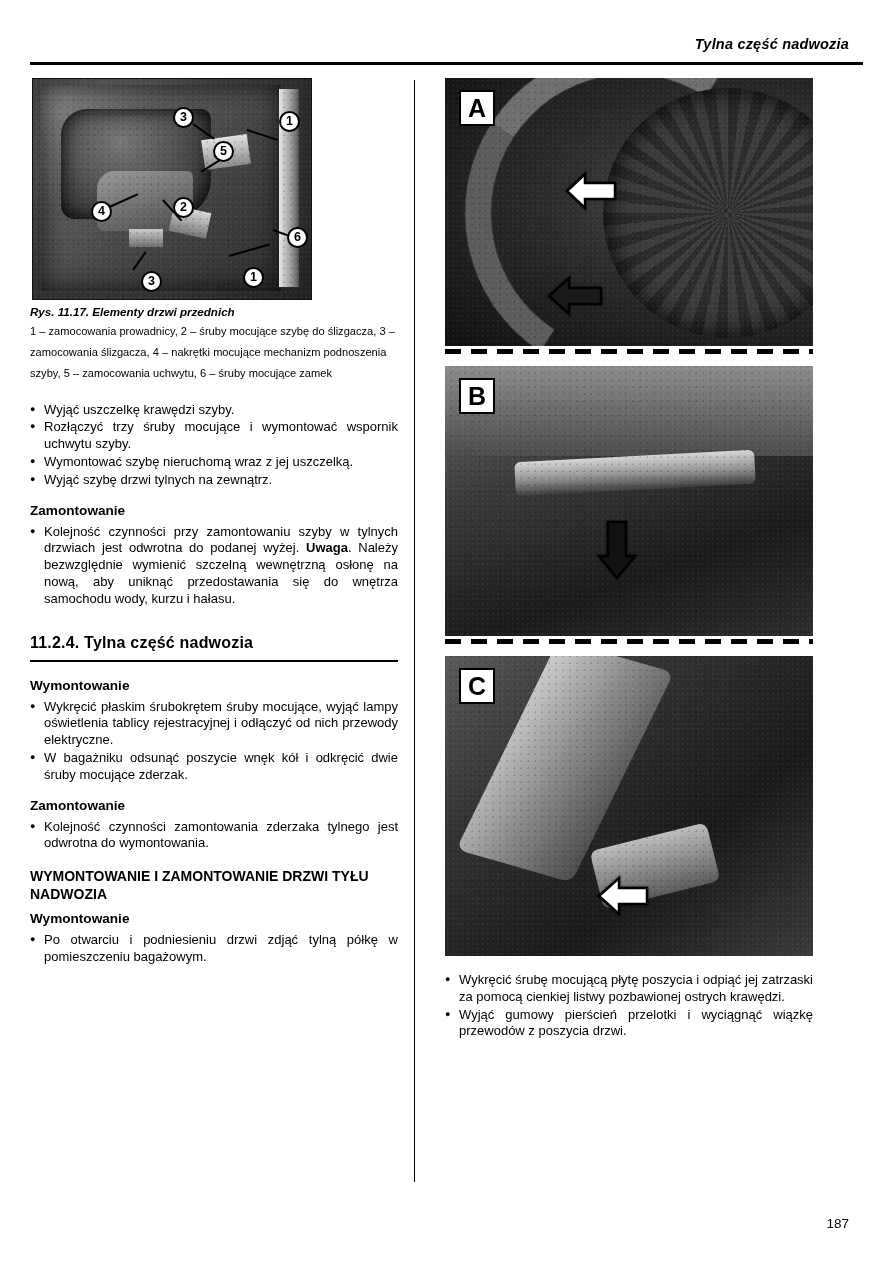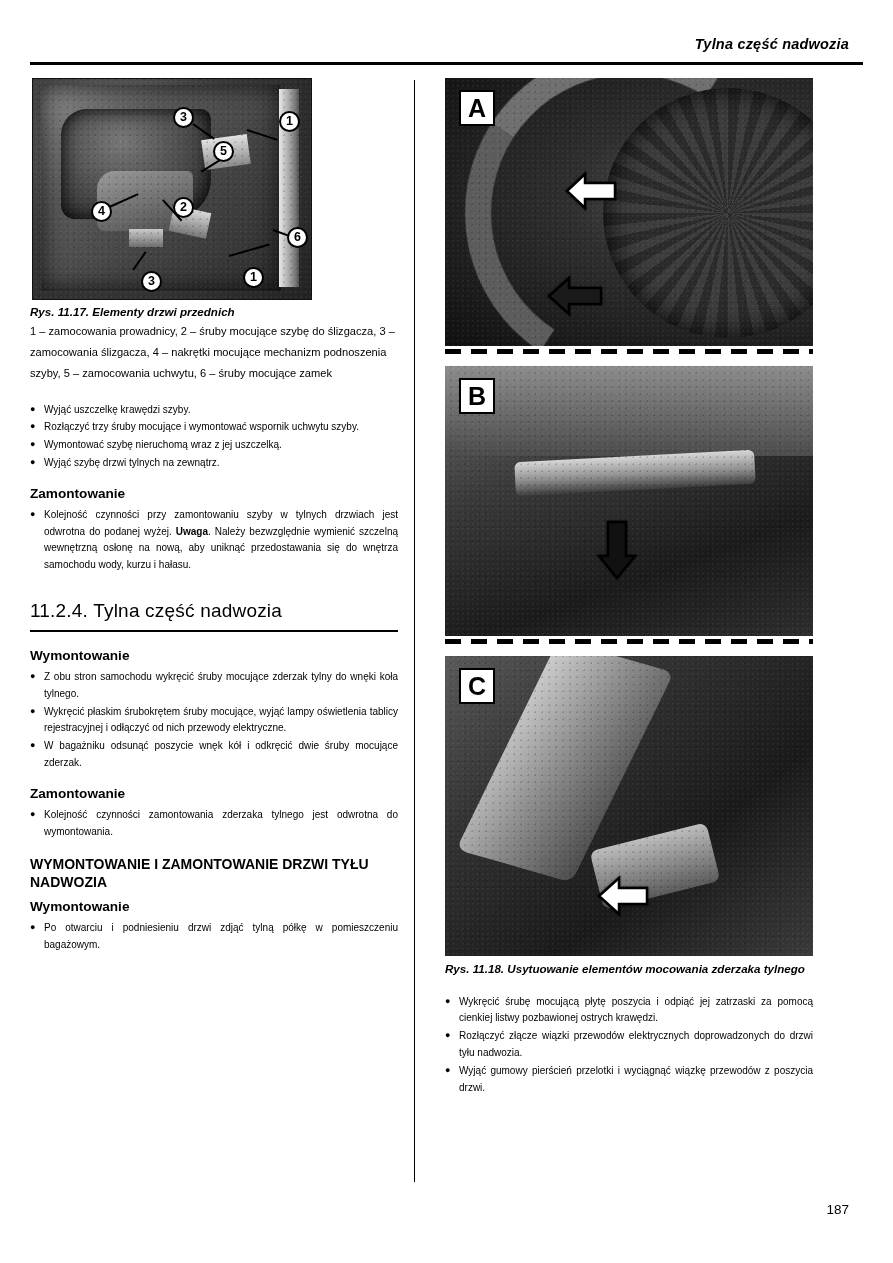--- a/index.html
+++ b/index.html
@@ -47,21 +47,21 @@
   .col-divider {
     position: absolute;
     left: 414px;
     top: 80px;
     width: 1px;
     height: 1102px;
     background: #000;
   }
   .bullet-list { margin: 0; padding: 0; list-style: none; }
   .bullet-list li {
-    font-size: 10px;
+    font-size: 13px;
     line-height: 16.8px;
     padding-left: 14px;
     position: relative;
     margin-bottom: 1px;
     text-align: justify;
   }
   .bullet-list li:before {
     content: "\25CF";
     position: absolute;
     left: 0;
@@ -73,22 +73,22 @@
     font-weight: bold;
     margin: 14px 0 6px 0;
   }
   h2.caps {
     font-size: 14px;
     font-weight: bold;
     margin: 0 0 8px 0;
     line-height: 17.5px;
   }
   h1.section {
-    font-size: 19px;
-    font-weight: normal;
+    font-size: 16px;
+    font-weight: bold;
     margin: 0 0 4px 0;
     letter-spacing: .2px;
   }
   .section-wrap {
     margin-top: 26px;
     border-bottom: 2.5px solid #000;
     padding-bottom: 4px;
     margin-bottom: 16px;
   }
   
@@ -252,21 +252,21 @@
   
   .arrow-h {
     position: absolute;
     z-index: 4;
     filter: drop-shadow(0 0 1px rgba(0,0,0,.6));
   }
   
   .folio {
     position: absolute;
     right: 44px;
-    bottom: 46px;
+    bottom: 32px;
     font-size: 13.5px;
   }
   .small-note { font-weight: bold; }
   .fig18-title {
     font-size: 11.6px;
     font-weight: bold;
     font-style: italic;
     line-height: 13.6px;
     margin: 6px 0 2px 0;
   }
@@ -333,21 +333,20 @@
     </ul>
 
     <div class="section-wrap">
       <h1 class="section">11.2.4. Tylna część nadwozia</h1>
     </div>
 
 
     <h3 class="sub" style="margin-top:6px">Wymontowanie</h3>
 
     <ul class="bullet-list">
-      <li>Z obu stron samochodu wykręcić śruby mocujące zderzak tylny do wnęki koła tylnego.</li>
       <li>Wykręcić płaskim śrubokrętem śruby mocujące, wyjąć lampy oświetlenia tablicy rejestracyjnej i odłączyć od nich przewody elektryczne.</li>
       <li>W bagażniku odsunąć poszycie wnęk kół i odkręcić dwie śruby mocujące zderzak.</li>
     </ul>
 
     <h3 class="sub">Zamontowanie</h3>
 
     <ul class="bullet-list">
       <li>Kolejność czynności zamontowania zderzaka tylnego jest odwrotna do wymontowania.</li>
     </ul>
 
@@ -393,27 +392,25 @@
     <div class="photo pC">
       <div class="pillar"></div>
       <div class="bracket"></div>
       <div class="grain"></div>
       <svg class="arrow-h" style="left:150px; top:218px;" width="56" height="44" viewBox="0 0 56 44">
         <polygon points="4,22 24,4 24,14 52,14 52,30 24,30 24,40" fill="#ffffff" stroke="#000" stroke-width="2.5"></polygon>
       </svg>
       <div class="plabel">C</div>
     </div>
 
-    <div class="fig18-title">Rys. 11.18. Usytuowanie elementów mocowania zderzaka tylnego</div>
 
     <div style="height:16px"></div>
 
     <ul class="bullet-list">
       <li>Wykręcić śrubę mocującą płytę poszycia i odpiąć jej zatrzaski za pomocą cienkiej listwy pozbawionej ostrych krawędzi.</li>
-      <li>Rozłączyć złącze wiązki przewodów elektrycznych doprowadzonych do drzwi tyłu nadwozia.</li>
       <li>Wyjąć gumowy pierścień przelotki i wyciągnąć wiązkę przewodów z poszycia drzwi.</li>
     </ul>
 
   </div>
 
   <div class="folio">187</div>
 
 </div>
 
 </body></html>

